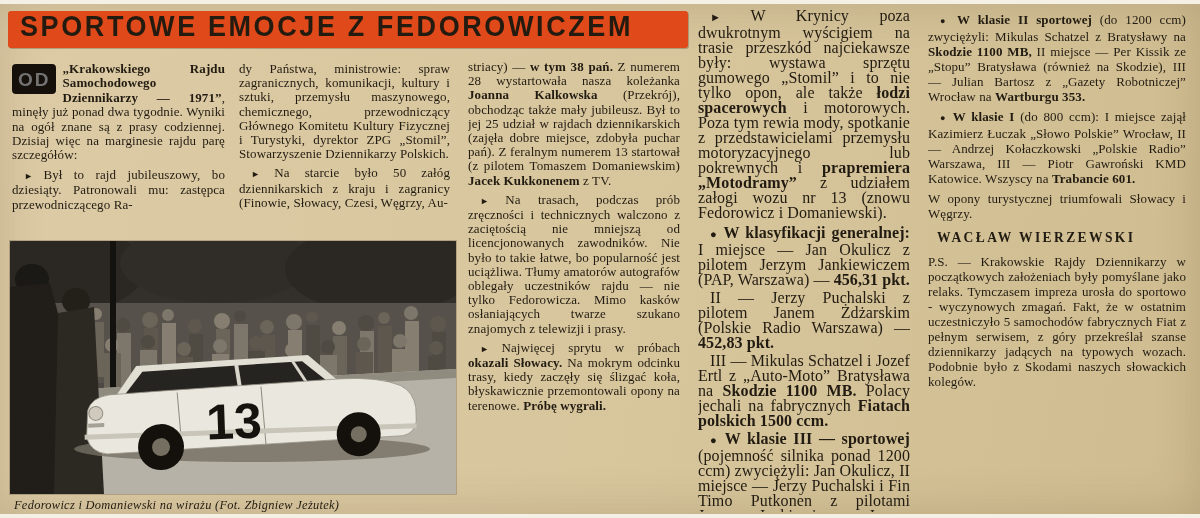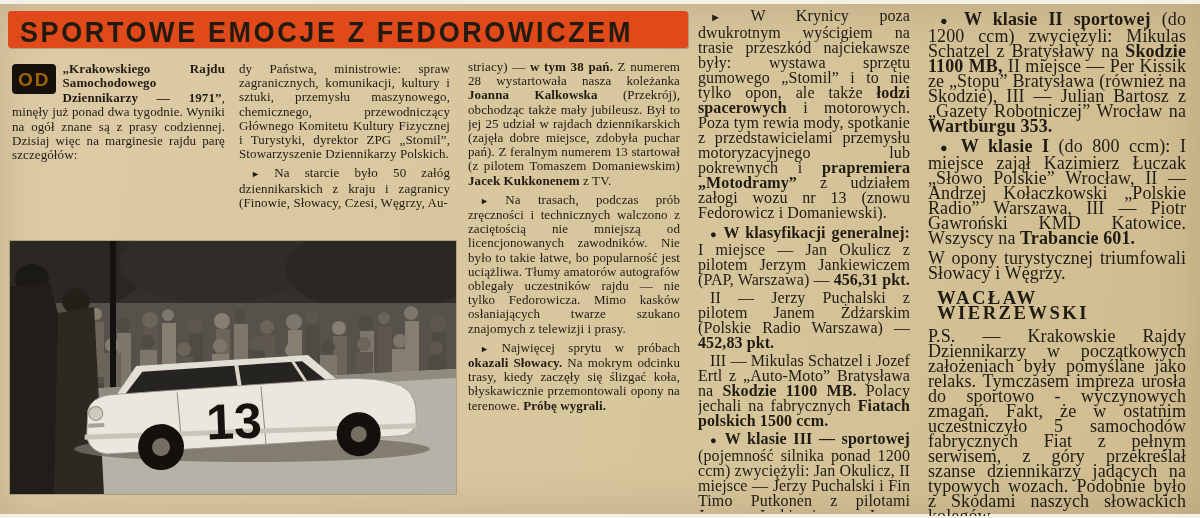--- a/index.html
+++ b/index.html
@@ -11,48 +11,48 @@
   }
   .clipping {
     position:absolute; left:0; top:4px; width:1200px; height:510px;
     background:linear-gradient(100deg, var(--paper_light) 0%, var(--paper) 55%, var(--paper_dark) 100%);
     box-shadow: inset 0 0 46px rgba(92,70,38,.20);
   }
   .headline-bar {
     position:absolute; left:8px; top:7px; width:680px; height:37px;
     background:var(--headline_bar);
     border-radius:3px;
-    display:flex; align-items:flex-end; padding-left:12px;
+    display:flex; align-items:flex-start; padding-left:12px;
     box-shadow:1px 1px 0 rgba(60,30,10,.25);
   }
   .headline-text {
     font-family:"Liberation Sans", sans-serif;
     font-weight:bold; font-size:27px; letter-spacing:2.6px;
     color:var(--headline_ink);
     white-space:nowrap;
     transform:scaleY(1.08);
   }
   .col {
     position:absolute; text-align:justify; color:var(--ink);
     overflow:hidden; letter-spacing:.1px;
   }
   #col1 { left:12px;  top:58px; width:213px; height:178px; font-size:13px;   line-height:14.4px; }
   #col2 { left:239px; top:58px; width:211px; height:178px; font-size:13px; line-height:14.2px; }
   #col3 { left:468px; top:56px; width:212px; height:454px; font-size:13px;   line-height:14.2px; }
   #col4 { left:698px; top:4px;  width:212px; height:504px; font-size:16px; line-height:15px; }
-  #col5 { left:928px; top:8px;  width:258px; height:504px; font-size:18px; line-height:15px; }
+  #col5 { left:928px; top:8px;  width:258px; height:504px; font-size:13px; line-height:15px; }
   .para { margin-bottom:5px; text-indent:12px; }
   .para.noindent { text-indent:0; }
   .para.author { text-indent:0; font-weight:bold; letter-spacing:2.4px; margin:9px 0 9px 9px; font-size:1.04em; }
   .para.tight { margin-bottom:3px; }
   .marker { font-size:.7em; }
   .para b { font-weight:bold; }
   .dropcap {
     float:left;
-    background:#15100a; color:#a16207;
+    background:#15100a; color:#737373;
     font-family:"Liberation Sans", sans-serif; font-weight:bold;
     font-size:19px; line-height:1; letter-spacing:2px;
     padding:6px 5px 5px 6px; margin:2px 7px 1px 0;
     border-radius:4px;
   }
   .photo {
     position:absolute; left:10px; top:237px; width:446px; height:253px;
     box-shadow:0 0 0 1px rgba(60,50,30,.25);
   }
   .photo svg { display:block; width:100%; height:100%; }
@@ -66,20 +66,21 @@
 <body>
 
 <div class="clipping">
 
   <div class="headline-bar">
     <span class="headline-text">SPORTOWE EMOCJE Z FEDOROWICZEM</span>
   </div>
 
   <div class="col" id="col1">
       <div class="para noindent"><span class="dropcap">OD</span><b>„Krakowskiego Rajdu Samochodowego Dziennikarzy — 1971”</b>, minęły już ponad dwa tygodnie. Wyniki na ogół znane są z prasy codziennej. Dzisiaj więc na marginesie rajdu parę szczegółów:</div>
+      <div class="para"><span class="marker">►&nbsp;</span>Był to rajd jubileuszowy, bo dziesiąty. Patronowali mu: zastępca przewodniczącego Ra-</div>
     </div>
   <div class="col" id="col2">
       <div class="para noindent">dy Państwa, ministrowie: spraw zagranicznych, komunikacji, kultury i sztuki, przemysłu maszynowego, chemicznego, przewodniczący Głównego Komitetu Kultury Fizycznej i Turystyki, dyrektor ZPG „Stomil”, Stowarzyszenie Dziennikarzy Polskich.</div>
       <div class="para"><span class="marker">►&nbsp;</span>Na starcie było 50 załóg dziennikarskich z kraju i zagranicy (Finowie, Słowacy, Czesi, Węgrzy, Au-</div>
     </div>
   <div class="col" id="col3">
       <div class="para noindent">striacy) — <b>w tym 38 pań.</b> Z numerem 28 wystartowała nasza koleżanka <b>Joanna Kalkowska</b> (Przekrój), obchodząc także mały jubileusz. Był to jej 25 udział w rajdach dziennikarskich (zajęła dobre miejsce, zdobyła puchar pań). Z feralnym numerem 13 startował (z pilotem Tomaszem Domaniewskim) <b>Jacek Kukkonenem</b> z TV.</div>
       <div class="para"><span class="marker">►&nbsp;</span>Na trasach, podczas prób zręczności i technicznych walczono z zaciętością nie mniejszą od licencjonowanych zawodników. Nie było to takie łatwe, bo popularność jest uciążliwa. Tłumy amatorów autografów oblegały uczestników rajdu — nie tylko Fedorowicza. Mimo kasków osłaniających twarze szukano znajomych z telewizji i prasy.</div>
       <div class="para"><span class="marker">►&nbsp;</span>Najwięcej sprytu w próbach <b>okazali Słowacy.</b> Na mokrym odcinku trasy, kiedy zaczęły się ślizgać koła, błyskawicznie przemontowali opony na terenowe. <b>Próbę wygrali.</b></div>
     </div>
@@ -198,14 +199,15 @@
         <rect x="78" y="177" width="16" height="4" fill="#a6a196"></rect>
         <circle cx="150" cy="203" r="23" fill="#14110c"></circle>
         <circle cx="150" cy="203" r="9" fill="#756f62"></circle>
         <circle cx="348" cy="197" r="22" fill="#14110c"></circle>
         <circle cx="348" cy="197" r="8" fill="#756f62"></circle>
         <text x="196" y="197" font-family="Liberation Sans, sans-serif" font-weight="bold" font-size="50" fill="#16130e">13</text>
       </g>
     </svg>
   </div>
 
+  <div class="caption">Fedorowicz i Domaniewski na wirażu (Fot. Zbigniew Jeżutek)</div>
 
 </div>
 
 </body></html>

